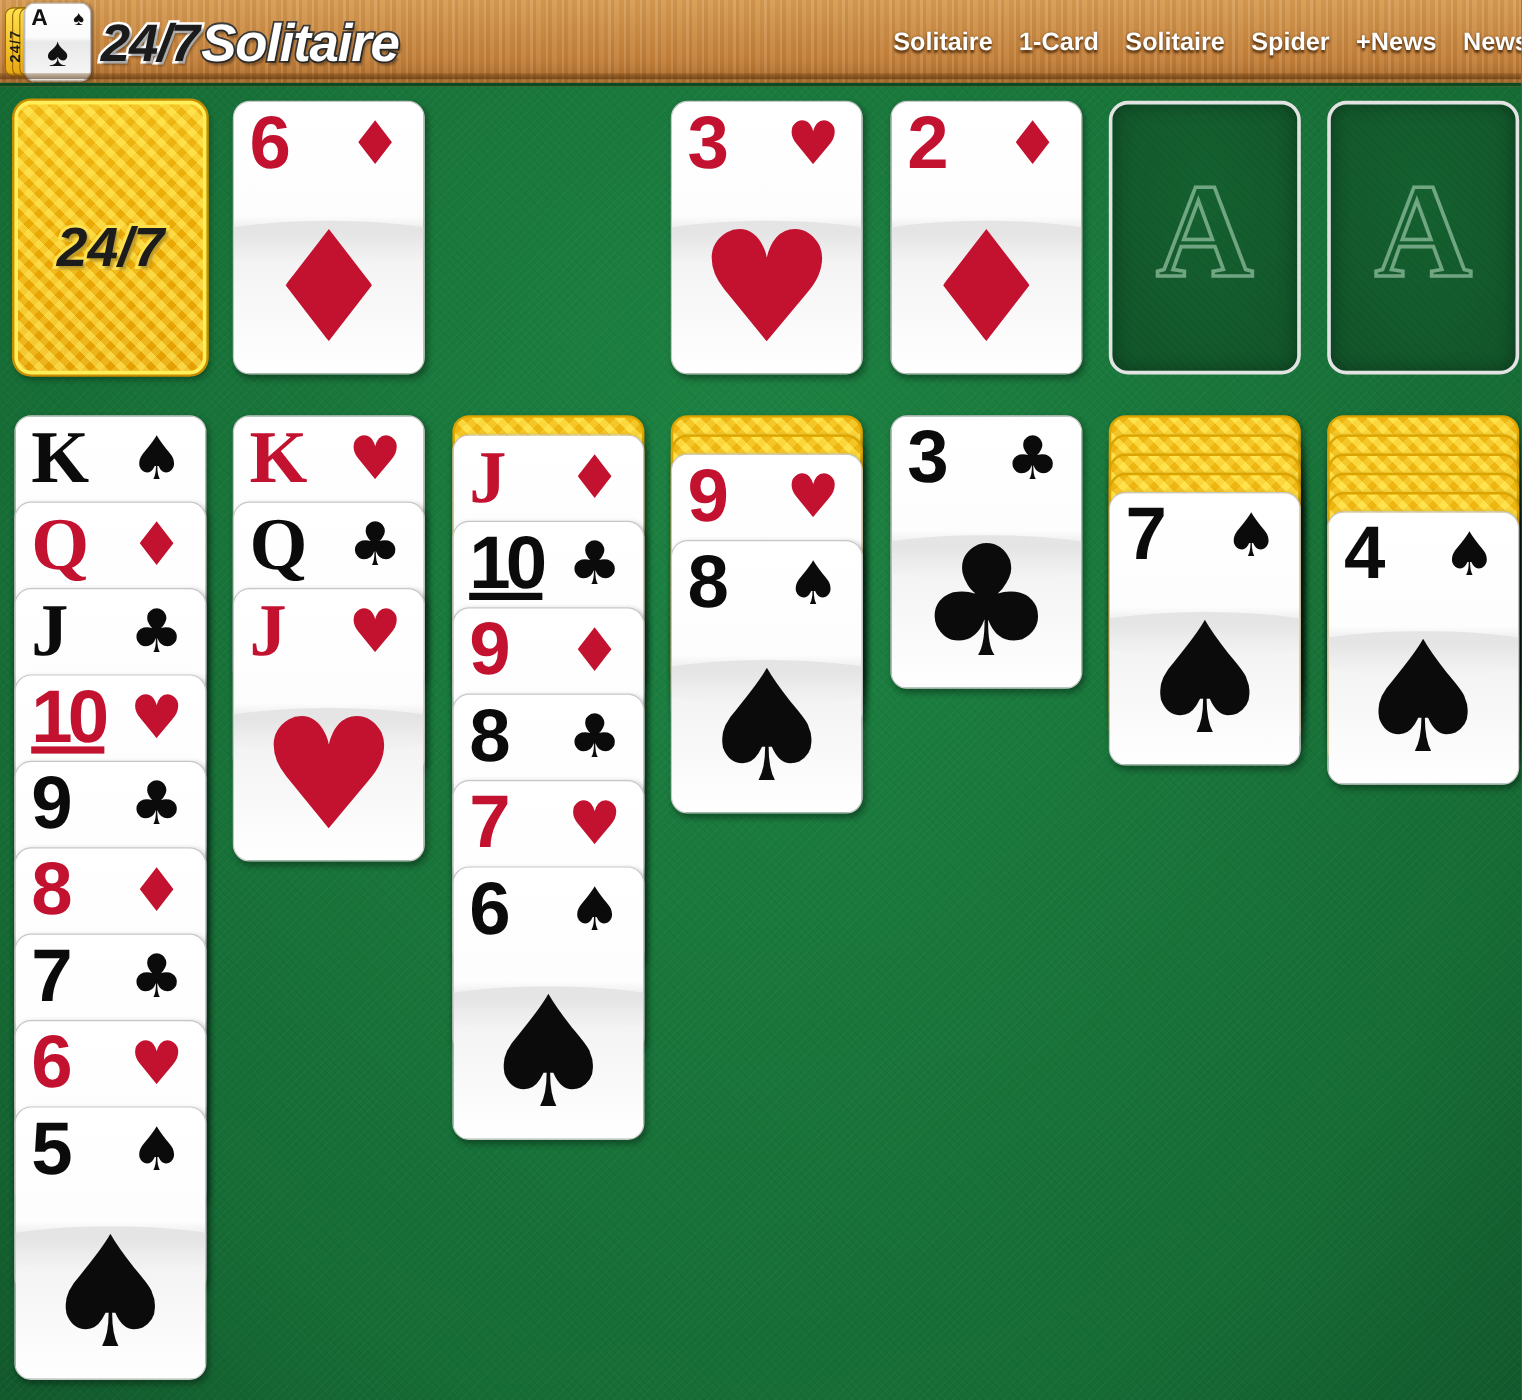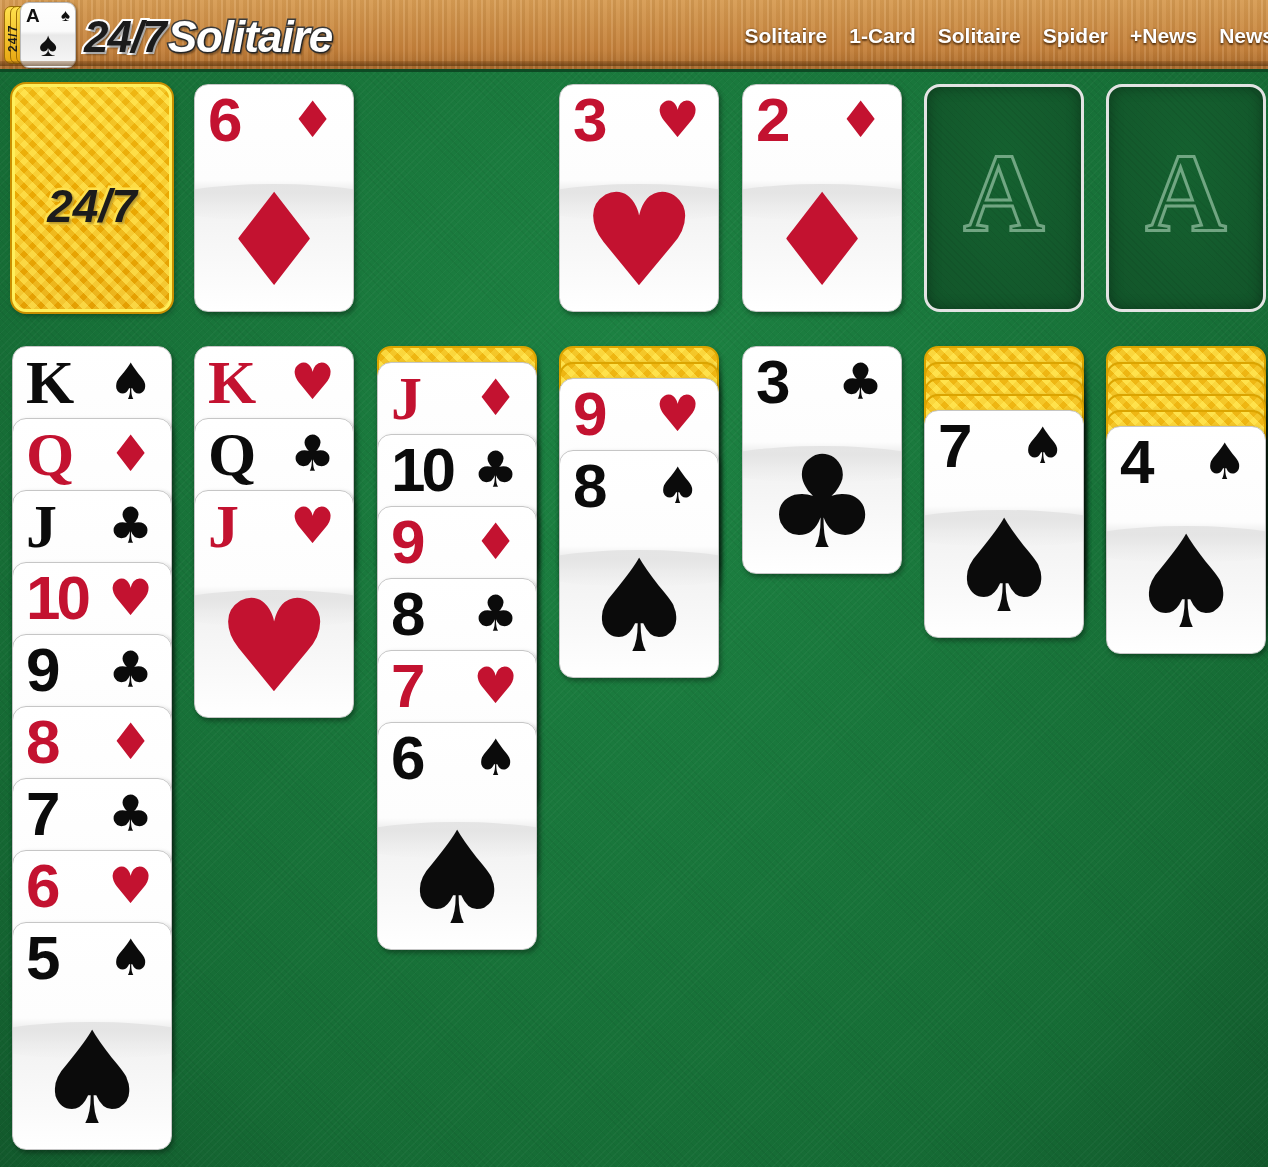--- a/index.html
+++ b/index.html
@@ -108,21 +108,21 @@
     content:""; position:absolute; left:-20%; top:44%; width:140%; height:16%;
     border-radius:50%;
     background:linear-gradient(180deg, rgba(225,225,225,.85), rgba(255,255,255,0));
   }
   .rank {
     position:absolute; left:13px; top:4px;
     font-size:62px; font-weight:bold; line-height:1;
     font-family:"Liberation Sans", sans-serif;
   }
   .rank.face { font-family:"Liberation Serif", serif; font-size:62px; }
-  .rank.ten  { letter-spacing:-4px; }
+  .rank.ten  { letter-spacing:-4px;text-decoration:underline; }
   .suit-sm {
     position:absolute; right:18px; top:10px;
     font-size:50px; line-height:1;
     font-family:"DejaVu Sans", sans-serif;
   }
   .suit-big {
     position:absolute; left:0; right:0; top:92px; text-align:center;
     font-size:128px; line-height:1;
     font-family:"DejaVu Sans", sans-serif;
   }

